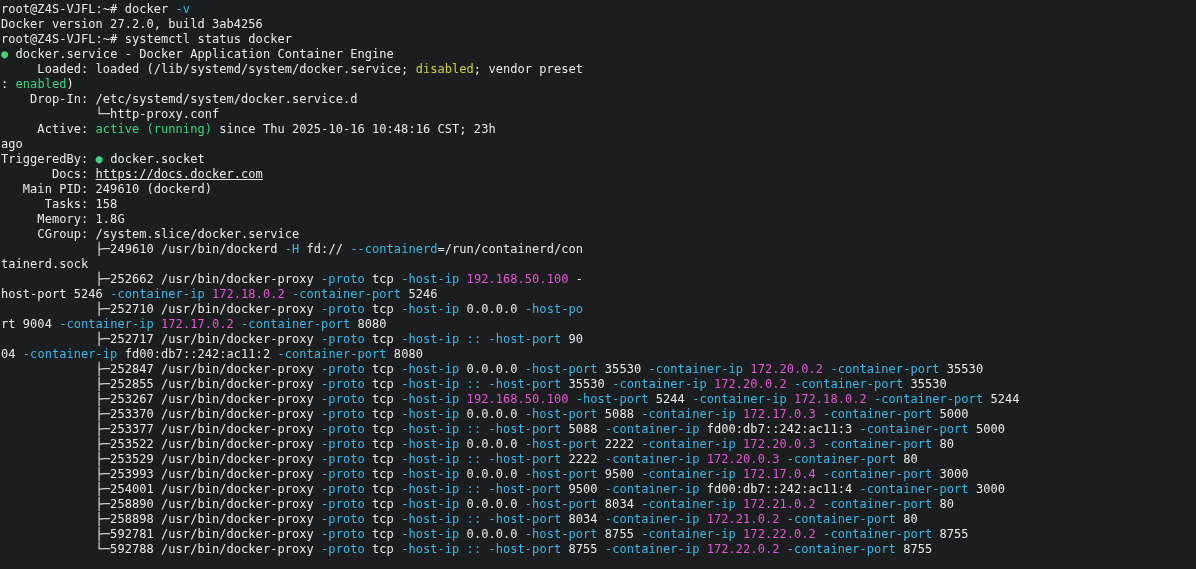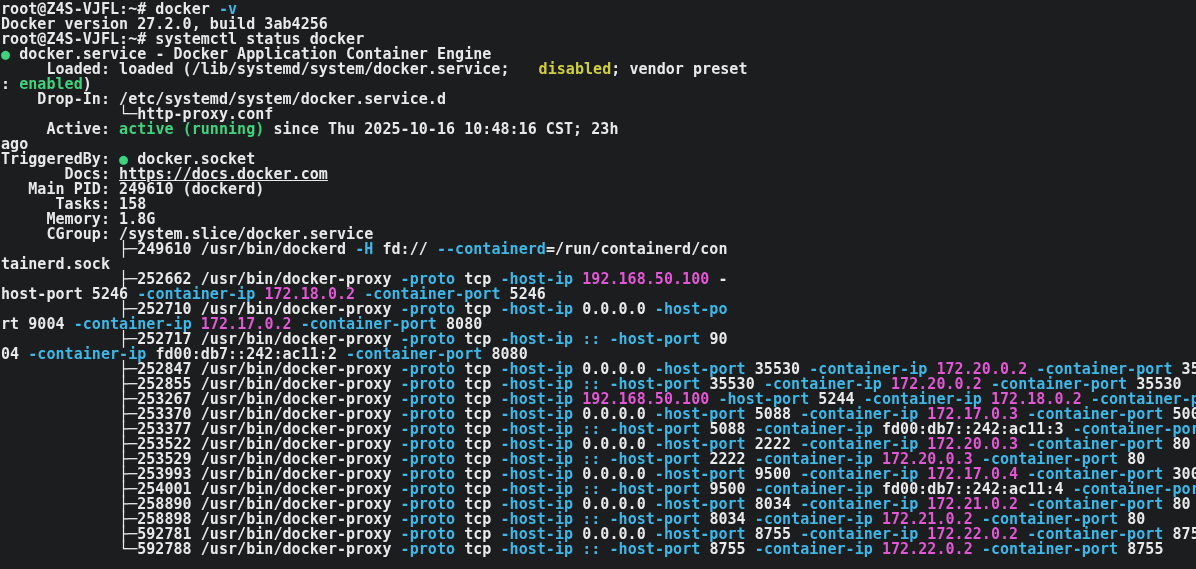--- a/index.html
+++ b/index.html
@@ -4,32 +4,31 @@
 <style>
   html, body { margin: 0; padding: 0; }
   body {
     width: 1196px; height: 569px;
     background: var(--bg, #1c1d1e);
     overflow: hidden;
   }
   #terminal-output {
     padding: 2px 0 0 1px;
     font-family: "DejaVu Sans Mono", monospace;
-    font-size: 15px;
+    font-size: 12px;
     line-height: 15px;
     white-space: pre;
     letter-spacing: 0.05px;
-    font-weight: bold;
   }
   .line { height: 15px; }
   .c-fg { color: var(--fg, #e8eaea); }
   .c-cy { color: var(--cy, #3db8e8); }
   .c-mg { color: var(--mg, #e257d5); }
   .c-gr { color: var(--gr, #3ed47e); }
-  .c-ye { color: var(--ye, #cfcf3f); margin-left: 20px; }
+  .c-ye { color: var(--ye, #cfcf3f); }
   .c-ln { color: var(--fg, #e8eaea); text-decoration: underline; cursor: pointer; }
 </style>
 </head>
 <body>
 
 <div>
   <div id="terminal-output"><div class="line"><span class="c-fg">root@Z4S-VJFL:~# docker </span><span class="c-cy">-v</span></div><div class="line"><span class="c-fg">Docker version 27.2.0, build 3ab4256</span></div><div class="line"><span class="c-fg">root@Z4S-VJFL:~# systemctl status docker</span></div><div class="line"><span class="c-gr">● </span><span class="c-fg">docker.service - Docker Application Container Engine</span></div><div class="line"><span class="c-fg">     Loaded: loaded (/lib/systemd/system/docker.service; </span><span class="c-ye">disabled</span><span class="c-fg">; vendor preset</span></div><div class="line"><span class="c-fg">: </span><span class="c-gr">enabled</span><span class="c-fg">)</span></div><div class="line"><span class="c-fg">    Drop-In: /etc/systemd/system/docker.service.d</span></div><div class="line"><span class="c-fg">             └─http-proxy.conf</span></div><div class="line"><span class="c-fg">     Active: </span><span class="c-gr">active (running)</span><span class="c-fg"> since Thu 2025-10-16 10:48:16 CST; 23h</span></div><div class="line"><span class="c-fg">ago</span></div><div class="line"><span class="c-fg">TriggeredBy: </span><span class="c-gr">● </span><span class="c-fg">docker.socket</span></div><div class="line"><span class="c-fg">       Docs: </span><span class="c-ln">https://docs.docker.com</span></div><div class="line"><span class="c-fg">   Main PID: 249610 (dockerd)</span></div><div class="line"><span class="c-fg">      Tasks: 158</span></div><div class="line"><span class="c-fg">     Memory: 1.8G</span></div><div class="line"><span class="c-fg">     CGroup: /system.slice/docker.service</span></div><div class="line"><span class="c-fg">             ├─249610 /usr/bin/dockerd </span><span class="c-cy">-H</span><span class="c-fg"> fd:// </span><span class="c-cy">--containerd</span><span class="c-fg">=/run/containerd/con</span></div><div class="line"><span class="c-fg">tainerd.sock</span></div><div class="line"><span class="c-fg">             ├─252662 /usr/bin/docker-proxy </span><span class="c-cy">-proto</span><span class="c-fg"> tcp </span><span class="c-cy">-host-ip</span><span class="c-fg"> </span><span class="c-mg">192.168.50.100</span><span class="c-fg"> -</span></div><div class="line"><span class="c-fg">host-port 5246 </span><span class="c-cy">-container-ip</span><span class="c-fg"> </span><span class="c-mg">172.18.0.2</span><span class="c-fg"> </span><span class="c-cy">-container-port</span><span class="c-fg"> 5246</span></div><div class="line"><span class="c-fg">             ├─252710 /usr/bin/docker-proxy </span><span class="c-cy">-proto</span><span class="c-fg"> tcp </span><span class="c-cy">-host-ip</span><span class="c-fg"> 0.0.0.0 </span><span class="c-cy">-host-po</span></div><div class="line"><span class="c-fg">rt 9004 </span><span class="c-cy">-container-ip</span><span class="c-fg"> </span><span class="c-mg">172.17.0.2</span><span class="c-fg"> </span><span class="c-cy">-container-port</span><span class="c-fg"> 8080</span></div><div class="line"><span class="c-fg">             ├─252717 /usr/bin/docker-proxy </span><span class="c-cy">-proto</span><span class="c-fg"> tcp </span><span class="c-cy">-host-ip</span><span class="c-fg"> </span><span class="c-cy">::</span><span class="c-fg"> </span><span class="c-cy">-host-port</span><span class="c-fg"> 90</span></div><div class="line"><span class="c-fg">04 </span><span class="c-cy">-container-ip</span><span class="c-fg"> fd00:db7::242:ac11:2 </span><span class="c-cy">-container-port</span><span class="c-fg"> 8080</span></div><div class="line"><span class="c-fg">             ├─252847 /usr/bin/docker-proxy </span><span class="c-cy">-proto</span><span class="c-fg"> tcp </span><span class="c-cy">-host-ip</span><span class="c-fg"> 0.0.0.0 </span><span class="c-cy">-host-port</span><span class="c-fg"> 35530 </span><span class="c-cy">-container-ip</span><span class="c-fg"> </span><span class="c-mg">172.20.0.2</span><span class="c-fg"> </span><span class="c-cy">-container-port</span><span class="c-fg"> 35530</span></div><div class="line"><span class="c-fg">             ├─252855 /usr/bin/docker-proxy </span><span class="c-cy">-proto</span><span class="c-fg"> tcp </span><span class="c-cy">-host-ip</span><span class="c-fg"> </span><span class="c-cy">::</span><span class="c-fg"> </span><span class="c-cy">-host-port</span><span class="c-fg"> 35530 </span><span class="c-cy">-container-ip</span><span class="c-fg"> </span><span class="c-mg">172.20.0.2</span><span class="c-fg"> </span><span class="c-cy">-container-port</span><span class="c-fg"> 35530</span></div><div class="line"><span class="c-fg">             ├─253267 /usr/bin/docker-proxy </span><span class="c-cy">-proto</span><span class="c-fg"> tcp </span><span class="c-cy">-host-ip</span><span class="c-fg"> </span><span class="c-mg">192.168.50.100</span><span class="c-fg"> </span><span class="c-cy">-host-port</span><span class="c-fg"> 5244 </span><span class="c-cy">-container-ip</span><span class="c-fg"> </span><span class="c-mg">172.18.0.2</span><span class="c-fg"> </span><span class="c-cy">-container-port</span><span class="c-fg"> 5244</span></div><div class="line"><span class="c-fg">             ├─253370 /usr/bin/docker-proxy </span><span class="c-cy">-proto</span><span class="c-fg"> tcp </span><span class="c-cy">-host-ip</span><span class="c-fg"> 0.0.0.0 </span><span class="c-cy">-host-port</span><span class="c-fg"> 5088 </span><span class="c-cy">-container-ip</span><span class="c-fg"> </span><span class="c-mg">172.17.0.3</span><span class="c-fg"> </span><span class="c-cy">-container-port</span><span class="c-fg"> 5000</span></div><div class="line"><span class="c-fg">             ├─253377 /usr/bin/docker-proxy </span><span class="c-cy">-proto</span><span class="c-fg"> tcp </span><span class="c-cy">-host-ip</span><span class="c-fg"> </span><span class="c-cy">::</span><span class="c-fg"> </span><span class="c-cy">-host-port</span><span class="c-fg"> 5088 </span><span class="c-cy">-container-ip</span><span class="c-fg"> fd00:db7::242:ac11:3 </span><span class="c-cy">-container-port</span><span class="c-fg"> 5000</span></div><div class="line"><span class="c-fg">             ├─253522 /usr/bin/docker-proxy </span><span class="c-cy">-proto</span><span class="c-fg"> tcp </span><span class="c-cy">-host-ip</span><span class="c-fg"> 0.0.0.0 </span><span class="c-cy">-host-port</span><span class="c-fg"> 2222 </span><span class="c-cy">-container-ip</span><span class="c-fg"> </span><span class="c-mg">172.20.0.3</span><span class="c-fg"> </span><span class="c-cy">-container-port</span><span class="c-fg"> 80</span></div><div class="line"><span class="c-fg">             ├─253529 /usr/bin/docker-proxy </span><span class="c-cy">-proto</span><span class="c-fg"> tcp </span><span class="c-cy">-host-ip</span><span class="c-fg"> </span><span class="c-cy">::</span><span class="c-fg"> </span><span class="c-cy">-host-port</span><span class="c-fg"> 2222 </span><span class="c-cy">-container-ip</span><span class="c-fg"> </span><span class="c-mg">172.20.0.3</span><span class="c-fg"> </span><span class="c-cy">-container-port</span><span class="c-fg"> 80</span></div><div class="line"><span class="c-fg">             ├─253993 /usr/bin/docker-proxy </span><span class="c-cy">-proto</span><span class="c-fg"> tcp </span><span class="c-cy">-host-ip</span><span class="c-fg"> 0.0.0.0 </span><span class="c-cy">-host-port</span><span class="c-fg"> 9500 </span><span class="c-cy">-container-ip</span><span class="c-fg"> </span><span class="c-mg">172.17.0.4</span><span class="c-fg"> </span><span class="c-cy">-container-port</span><span class="c-fg"> 3000</span></div><div class="line"><span class="c-fg">             ├─254001 /usr/bin/docker-proxy </span><span class="c-cy">-proto</span><span class="c-fg"> tcp </span><span class="c-cy">-host-ip</span><span class="c-fg"> </span><span class="c-cy">::</span><span class="c-fg"> </span><span class="c-cy">-host-port</span><span class="c-fg"> 9500 </span><span class="c-cy">-container-ip</span><span class="c-fg"> fd00:db7::242:ac11:4 </span><span class="c-cy">-container-port</span><span class="c-fg"> 3000</span></div><div class="line"><span class="c-fg">             ├─258890 /usr/bin/docker-proxy </span><span class="c-cy">-proto</span><span class="c-fg"> tcp </span><span class="c-cy">-host-ip</span><span class="c-fg"> 0.0.0.0 </span><span class="c-cy">-host-port</span><span class="c-fg"> 8034 </span><span class="c-cy">-container-ip</span><span class="c-fg"> </span><span class="c-mg">172.21.0.2</span><span class="c-fg"> </span><span class="c-cy">-container-port</span><span class="c-fg"> 80</span></div><div class="line"><span class="c-fg">             ├─258898 /usr/bin/docker-proxy </span><span class="c-cy">-proto</span><span class="c-fg"> tcp </span><span class="c-cy">-host-ip</span><span class="c-fg"> </span><span class="c-cy">::</span><span class="c-fg"> </span><span class="c-cy">-host-port</span><span class="c-fg"> 8034 </span><span class="c-cy">-container-ip</span><span class="c-fg"> </span><span class="c-mg">172.21.0.2</span><span class="c-fg"> </span><span class="c-cy">-container-port</span><span class="c-fg"> 80</span></div><div class="line"><span class="c-fg">             ├─592781 /usr/bin/docker-proxy </span><span class="c-cy">-proto</span><span class="c-fg"> tcp </span><span class="c-cy">-host-ip</span><span class="c-fg"> 0.0.0.0 </span><span class="c-cy">-host-port</span><span class="c-fg"> 8755 </span><span class="c-cy">-container-ip</span><span class="c-fg"> </span><span class="c-mg">172.22.0.2</span><span class="c-fg"> </span><span class="c-cy">-container-port</span><span class="c-fg"> 8755</span></div><div class="line"><span class="c-fg">             └─592788 /usr/bin/docker-proxy </span><span class="c-cy">-proto</span><span class="c-fg"> tcp </span><span class="c-cy">-host-ip</span><span class="c-fg"> </span><span class="c-cy">::</span><span class="c-fg"> </span><span class="c-cy">-host-port</span><span class="c-fg"> 8755 </span><span class="c-cy">-container-ip</span><span class="c-fg"> </span><span class="c-mg">172.22.0.2</span><span class="c-fg"> </span><span class="c-cy">-container-port</span><span class="c-fg"> 8755</span></div></div>
 </div>
 
 </body></html>

